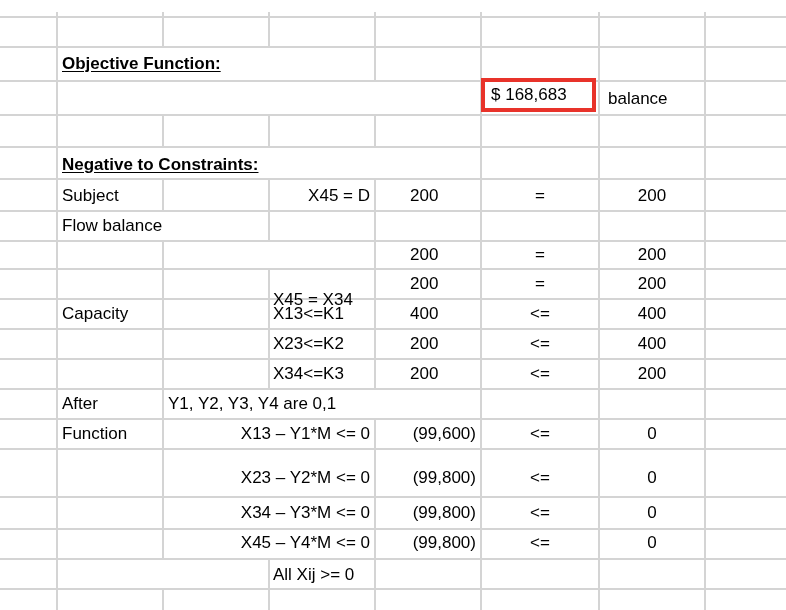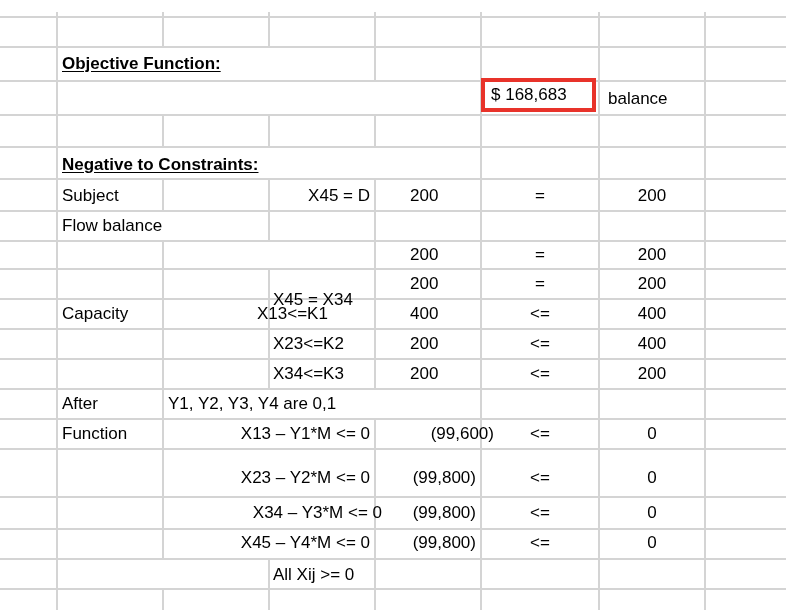--- a/index.html
+++ b/index.html
@@ -136,50 +136,50 @@
   <div class="txt" style="left:410px;top:233px">200</div>
   <div class="txt c" style="left:482px;width:116px;top:233px">=</div>
   <div class="txt c" style="left:600px;width:104px;top:233px">200</div>
 
   <div class="txt" style="left:273px;top:278px">X45 = X34</div>
   <div class="txt" style="left:410px;top:262px">200</div>
   <div class="txt c" style="left:482px;width:116px;top:262px">=</div>
   <div class="txt c" style="left:600px;width:104px;top:262px">200</div>
 
   <div class="txt" style="left:62px;top:292px">Capacity</div>
-  <div class="txt" style="left:257px;top:292px">X13&lt;=K1</div>
+  <div class="txt" style="left:273px;top:292px">X13&lt;=K1</div>
   <div class="txt" style="left:410px;top:292px">400</div>
   <div class="txt c" style="left:482px;width:116px;top:292px">&lt;=</div>
   <div class="txt c" style="left:600px;width:104px;top:292px">400</div>
 
   <div class="txt" style="left:273px;top:322px">X23&lt;=K2</div>
   <div class="txt" style="left:410px;top:322px">200</div>
   <div class="txt c" style="left:482px;width:116px;top:322px">&lt;=</div>
   <div class="txt c" style="left:600px;width:104px;top:322px">400</div>
 
   <div class="txt" style="left:273px;top:352px">X34&lt;=K3</div>
   <div class="txt" style="left:410px;top:352px">200</div>
   <div class="txt c" style="left:482px;width:116px;top:352px">&lt;=</div>
   <div class="txt c" style="left:600px;width:104px;top:352px">200</div>
 
   <div class="txt" style="left:62px;top:382px">After</div>
   <div class="txt" style="left:168px;top:382px">Y1, Y2, Y3, Y4 are 0,1</div>
 
   <div class="txt" style="left:62px;top:412px">Function</div>
   <div class="txt r" style="left:164px;width:206px;top:412px">X13 – Y1*M &lt;= 0</div>
-  <div class="txt r" style="left:394px;width:100px;top:412px">(99,600)</div>
+  <div class="txt r" style="left:376px;width:100px;top:412px">(99,600)</div>
   <div class="txt c" style="left:482px;width:116px;top:412px">&lt;=</div>
   <div class="txt c" style="left:600px;width:104px;top:412px">0</div>
 
   <div class="txt r" style="left:164px;width:206px;top:456px">X23 – Y2*M &lt;= 0</div>
   <div class="txt r" style="left:376px;width:100px;top:456px">(99,800)</div>
   <div class="txt c" style="left:482px;width:116px;top:456px">&lt;=</div>
   <div class="txt c" style="left:600px;width:104px;top:456px">0</div>
 
-  <div class="txt r" style="left:176px;width:206px;top:491px">X34 – Y3*M &lt;= 0</div>
+  <div class="txt r" style="left:164px;width:206px;top:491px">X34 – Y3*M &lt;= 0</div>
   <div class="txt r" style="left:376px;width:100px;top:491px">(99,800)</div>
   <div class="txt c" style="left:482px;width:116px;top:491px">&lt;=</div>
   <div class="txt c" style="left:600px;width:104px;top:491px">0</div>
 
   <div class="txt r" style="left:164px;width:206px;top:521px">X45 – Y4*M &lt;= 0</div>
   <div class="txt r" style="left:376px;width:100px;top:521px">(99,800)</div>
   <div class="txt c" style="left:482px;width:116px;top:521px">&lt;=</div>
   <div class="txt c" style="left:600px;width:104px;top:521px">0</div>
 
   <div class="txt" style="left:273px;top:553px">All Xij &gt;= 0</div>

